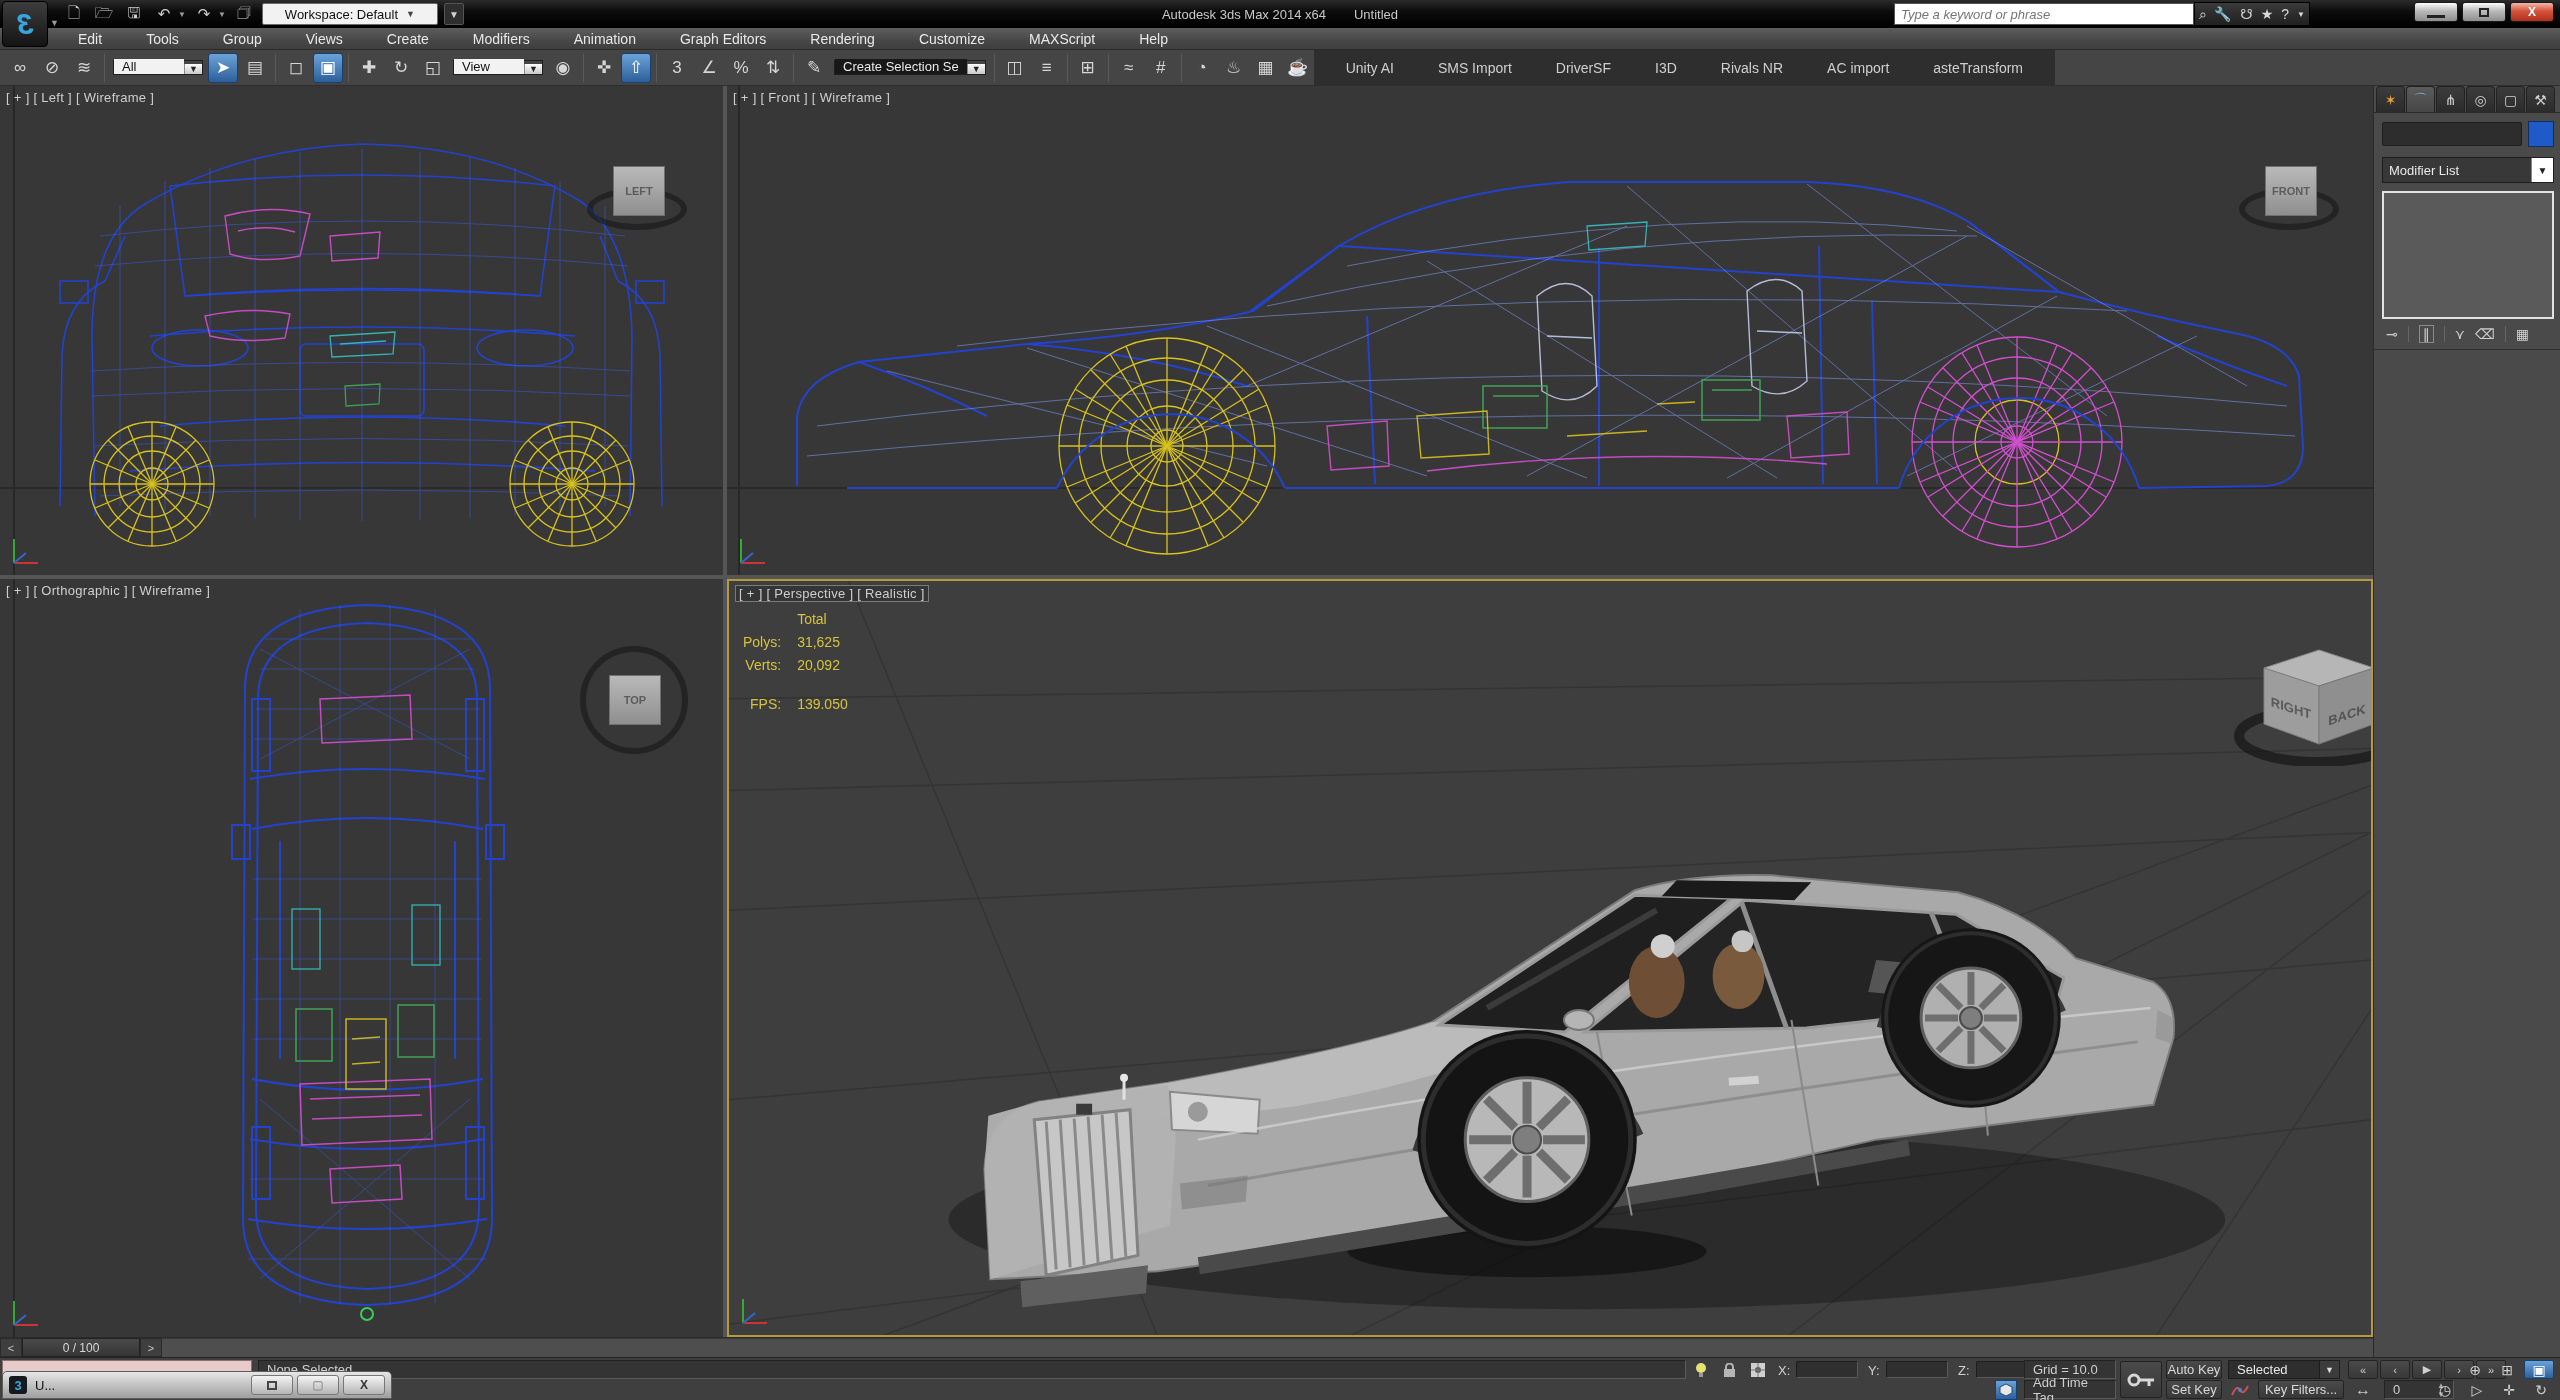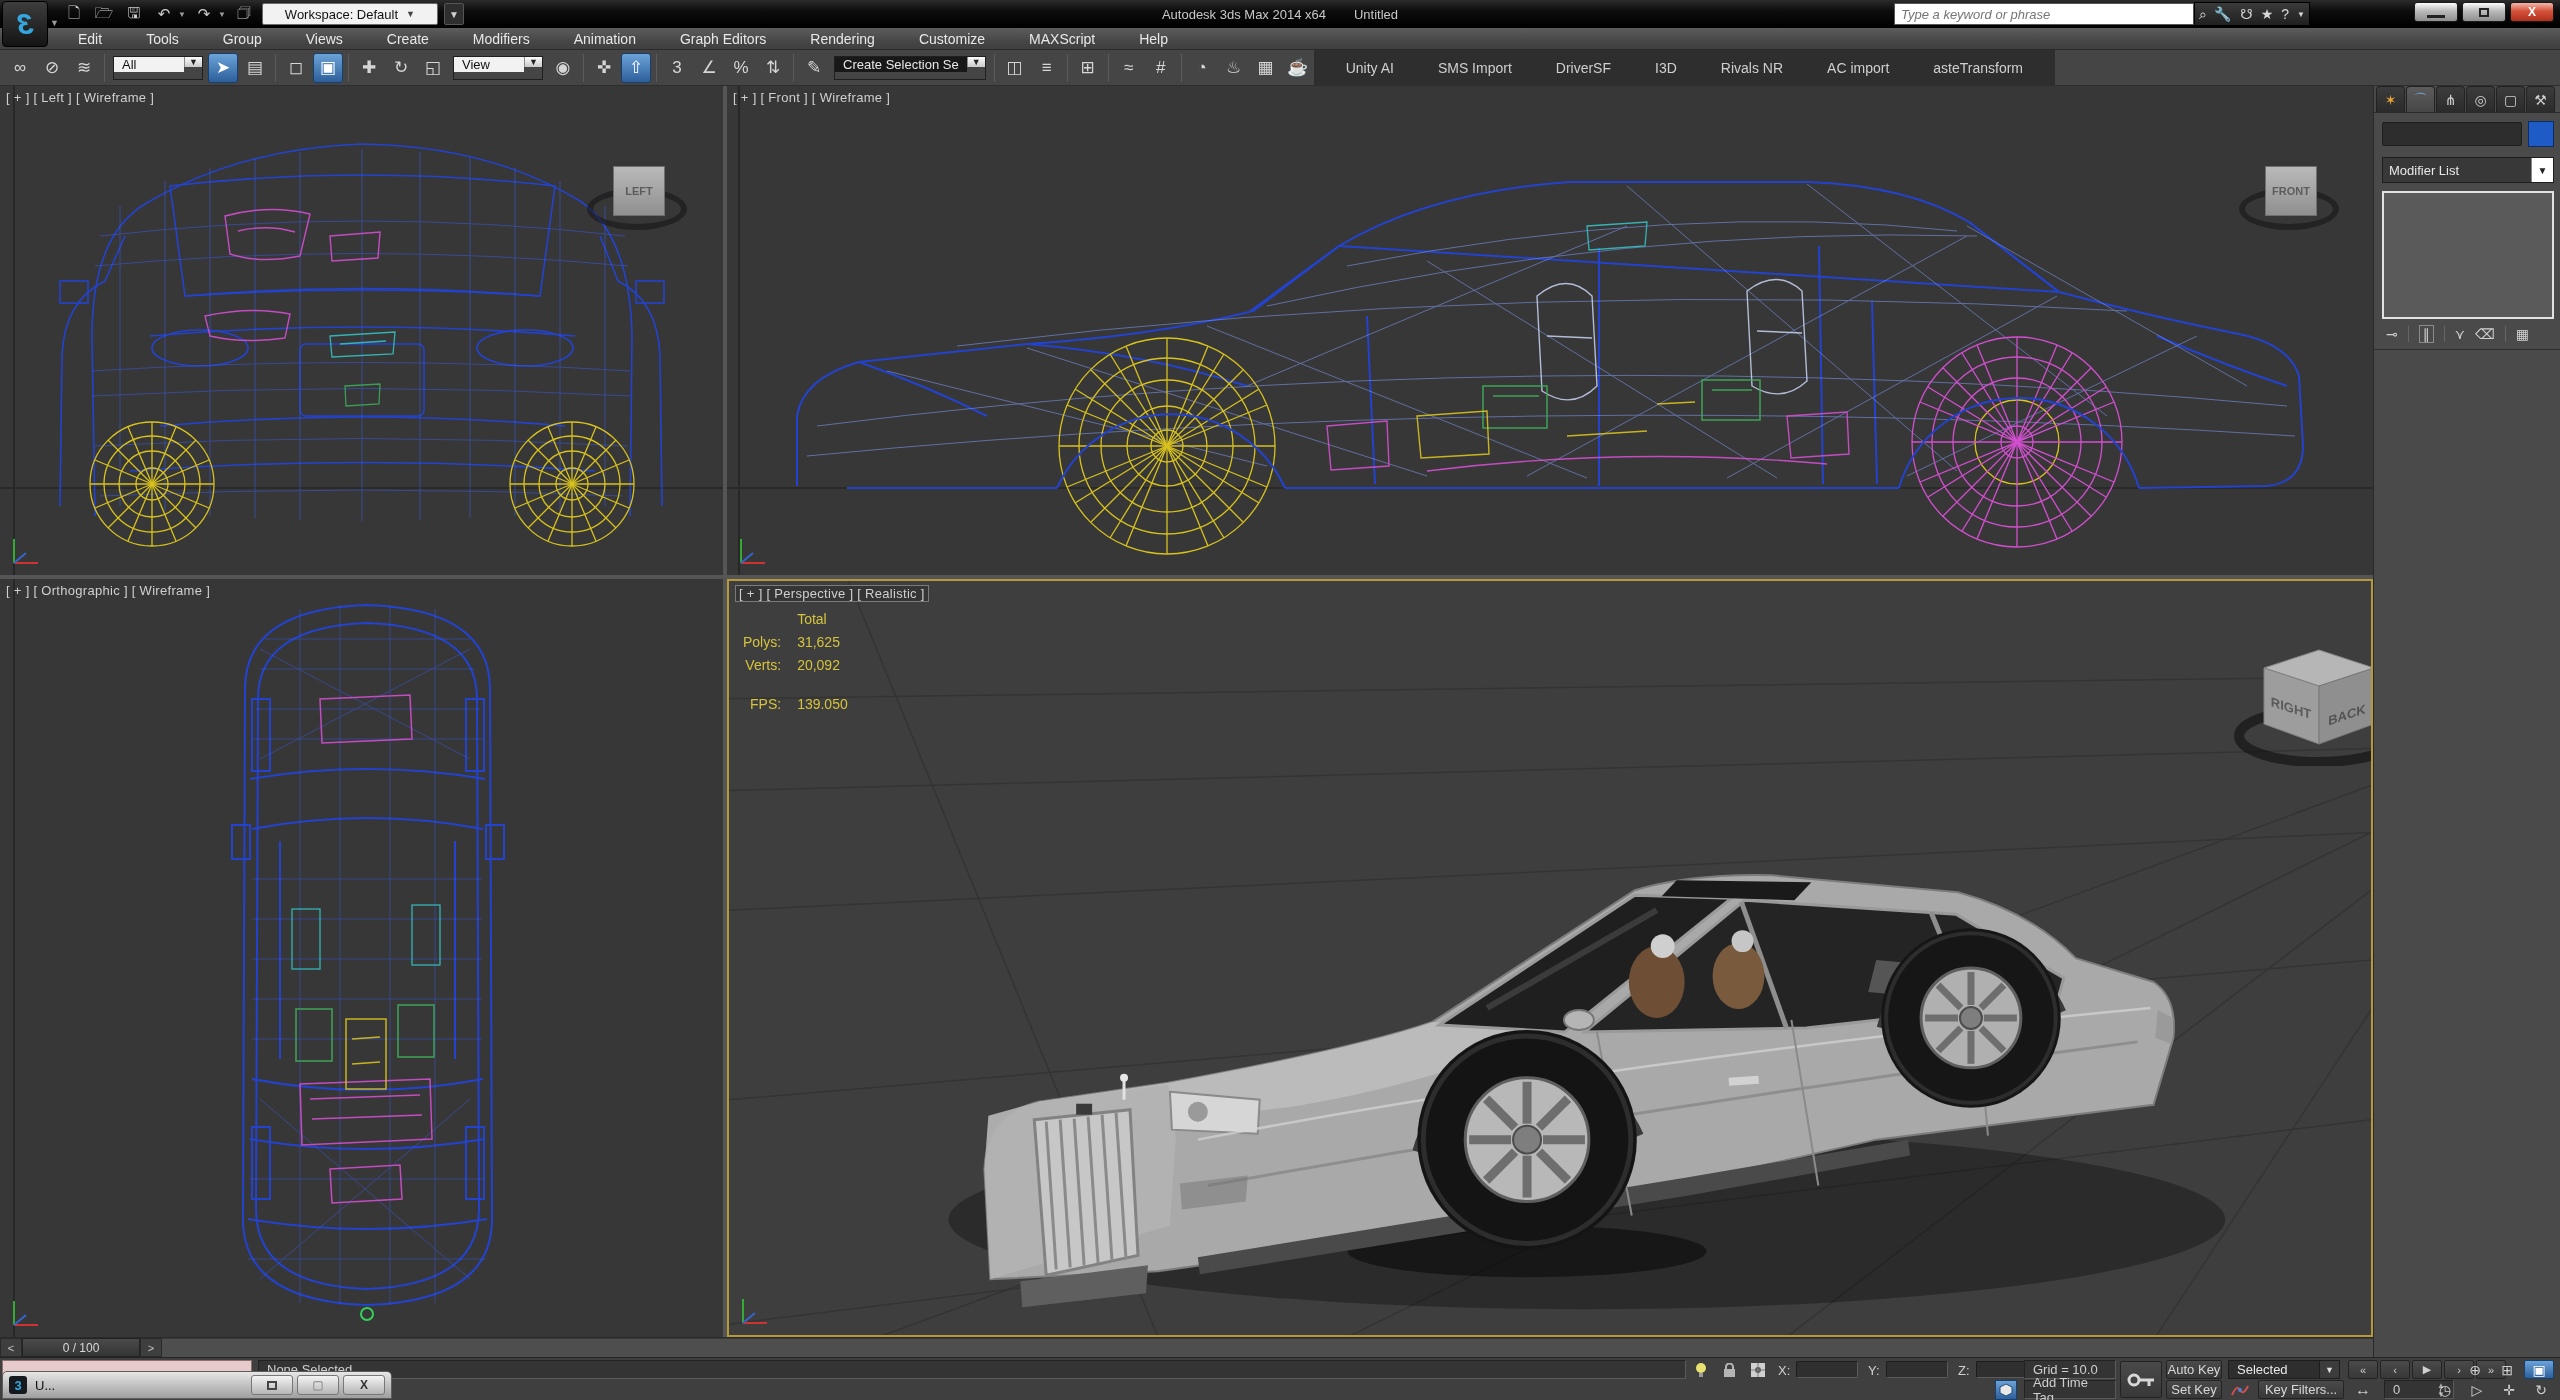--- a/index.html
+++ b/index.html
@@ -48,21 +48,21 @@
     display:flex; align-items:center; padding-left:56px; gap:0; }
   .menu-item { color:#e8e8e8; font-size:14px; padding:0 22px; height:22px; display:flex; align-items:center; }
 
   
   .toolbar { position:absolute; left:0; top:50px; width:2560px; height:36px;
     background:#454545; border-bottom:1px solid #2e2e2e; display:flex; align-items:center; padding-left:4px; }
   .ti { width:30px; height:30px; margin:0 1px; display:flex; align-items:center; justify-content:center;
     color:#d6d6d6; font-size:17px; border-radius:3px; flex:0 0 auto; }
   .ti.active { background:linear-gradient(#6ba3d8,#2d5f9b); border:1px solid #17406e; color:#fff; }
   .tsep { width:1px; height:28px; background:#2f2f2f; border-right:1px solid #5a5a5a; margin:0 4px; flex:0 0 auto;}
-  .tdrop { height:24px; display:flex; align-items:flex-start; margin:1px 4px; border:1px solid #1f1f1f; flex:0 0 auto;}
+  .tdrop { height:15px; display:flex; align-items:flex-end; margin:1px 4px; border:1px solid #1f1f1f; flex:0 0 auto;}
   .tdrop .dval { background:#f2f2f2; color:#111; font-size:13px; display:flex; align-items:center;
     padding:0 8px; min-width:70px; }
   .tdrop.dark .dval { background:#181818; color:#e8e8e8; min-width:120px; }
   .tdrop .darr { width:18px; background:linear-gradient(#fdfdfd,#c9c9c9); color:#222; font-size:9px;
     display:flex; align-items:center; justify-content:center; border-left:1px solid #8a8a8a; }
   .custom-strip { height:36px; background:#2e2e2e; display:flex; align-items:center; padding:0 10px; flex:0 0 auto;}
   .tbtn-text { color:#cfcfcf; font-size:14px; padding:0 22px; height:30px; display:flex; align-items:center; }
 
   
   .workarea { position:absolute; left:0; top:86px; width:2373px; height:1251px; background:#555; }
@@ -564,20 +564,24 @@
           <rect x="346" y="440" width="40" height="70"></rect>
           <path d="M352,460 L380,458"></path>
             <path d="M352,485 L380,483"></path>
         </g>
         <g stroke="#35c9c9" fill="none" stroke-width="1.3" opacity="0.85">
           <rect x="292" y="330" width="28" height="60"></rect>
           <rect x="412" y="326" width="28" height="60"></rect>
         </g>
         <circle cx="367" cy="735" r="6" fill="none" stroke="#35d05a" stroke-width="2"></circle>
       </svg>
+      <div class="gizmo" style="left:575px; top:62px; width:130px; height:120px;">
+        <div class="gz-ring" style="left:5px; top:5px; width:108px; height:108px;"></div>
+        <div class="gz-cube" style="left:34px; top:34px; width:52px; height:50px;">TOP</div>
+      </div>
       <svg class="axis-tripod" width="40" height="40">
         <line x1="6" y1="34" x2="30" y2="34" stroke="#c33" stroke-width="2"></line>
         <line x1="6" y1="34" x2="6" y2="10" stroke="#3a3" stroke-width="2"></line>
         <line x1="6" y1="34" x2="18" y2="24" stroke="#36c" stroke-width="2"></line>
       </svg>
     </div>
 
     <div class="vp br">
       <span class="vp-label">[ + ] [ Perspective ] [ Realistic ]</span>
       <div class="stats">

